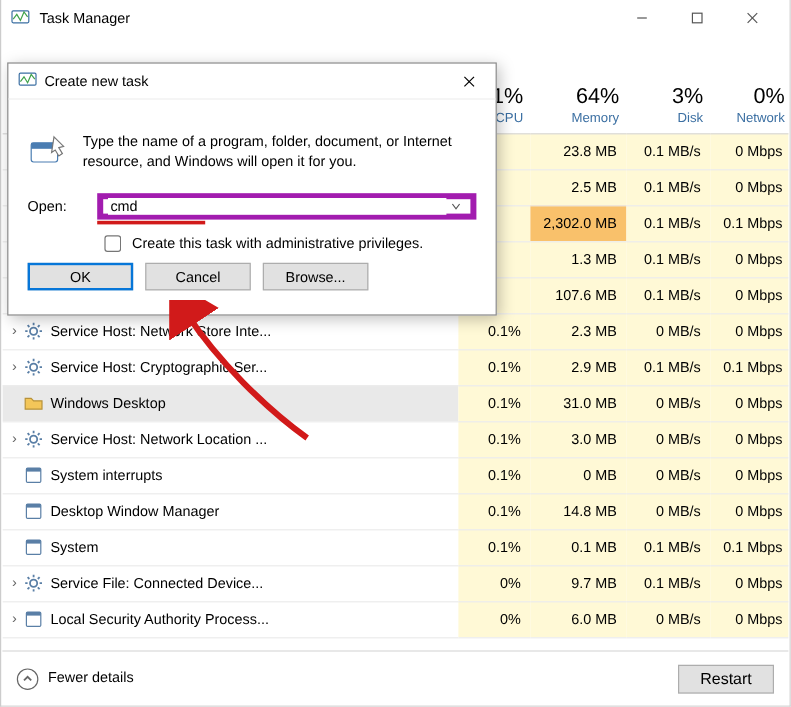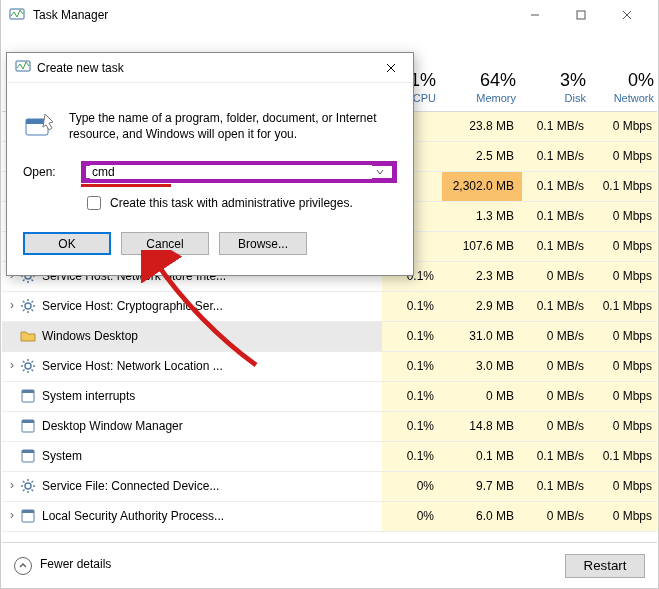--- a/index.html
+++ b/index.html
@@ -62,21 +62,21 @@
   .dlg-body { padding: 14px 16px 10px 16px; }
   .dlg-msgrow { display: flex; gap: 14px; margin-bottom: 16px; margin-top: 13px; }
   .runicon svg { width: 32px; height: 32px; }
   .dlg-msg { font-size: 12px; line-height: 1.35; }
   .openrow { display: flex; align-items: center; gap: 8px; margin-bottom: 2px; }
   .openlbl { width: 50px; }
   .combo { flex: 1; display: flex; align-items: center; border: 5px solid #a21caf; height: 22px; padding: 0 4px; }
   .combo input { border: none; outline: none; flex: 1; font-size: 12px; padding: 0 2px; }
   .combo .dd { width: 16px; display: flex; align-items: center; justify-content: center; color: #555; }
   .underline-red { height: 3px; background: #d11a1a; margin-left: 58px; width: 90px; margin-top: -1px; margin-bottom: 6px; }
-  .adminrow { display: flex; align-items: center; gap: 6px; margin: 4px 0 13px 60px; }
+  .adminrow { display: flex; align-items: center; gap: 6px; margin: 4px 0 0 60px; }
   .adminrow input[type=checkbox] { width: 14px; height: 14px; }
   .btnrow { display: flex; gap: 10px; padding: 6px 0 10px 0; }
   .dlgbtn { width: 88px; height: 23px; border: 1px solid #adadad; background: #e1e1e1; font-size: 12px; }
   .dlgbtn.primary { border: 2px solid #0676d8; }
 
   
   .arrow { position: absolute; z-index: 30; pointer-events: none; }
 </style>
 </head>
 <body>

